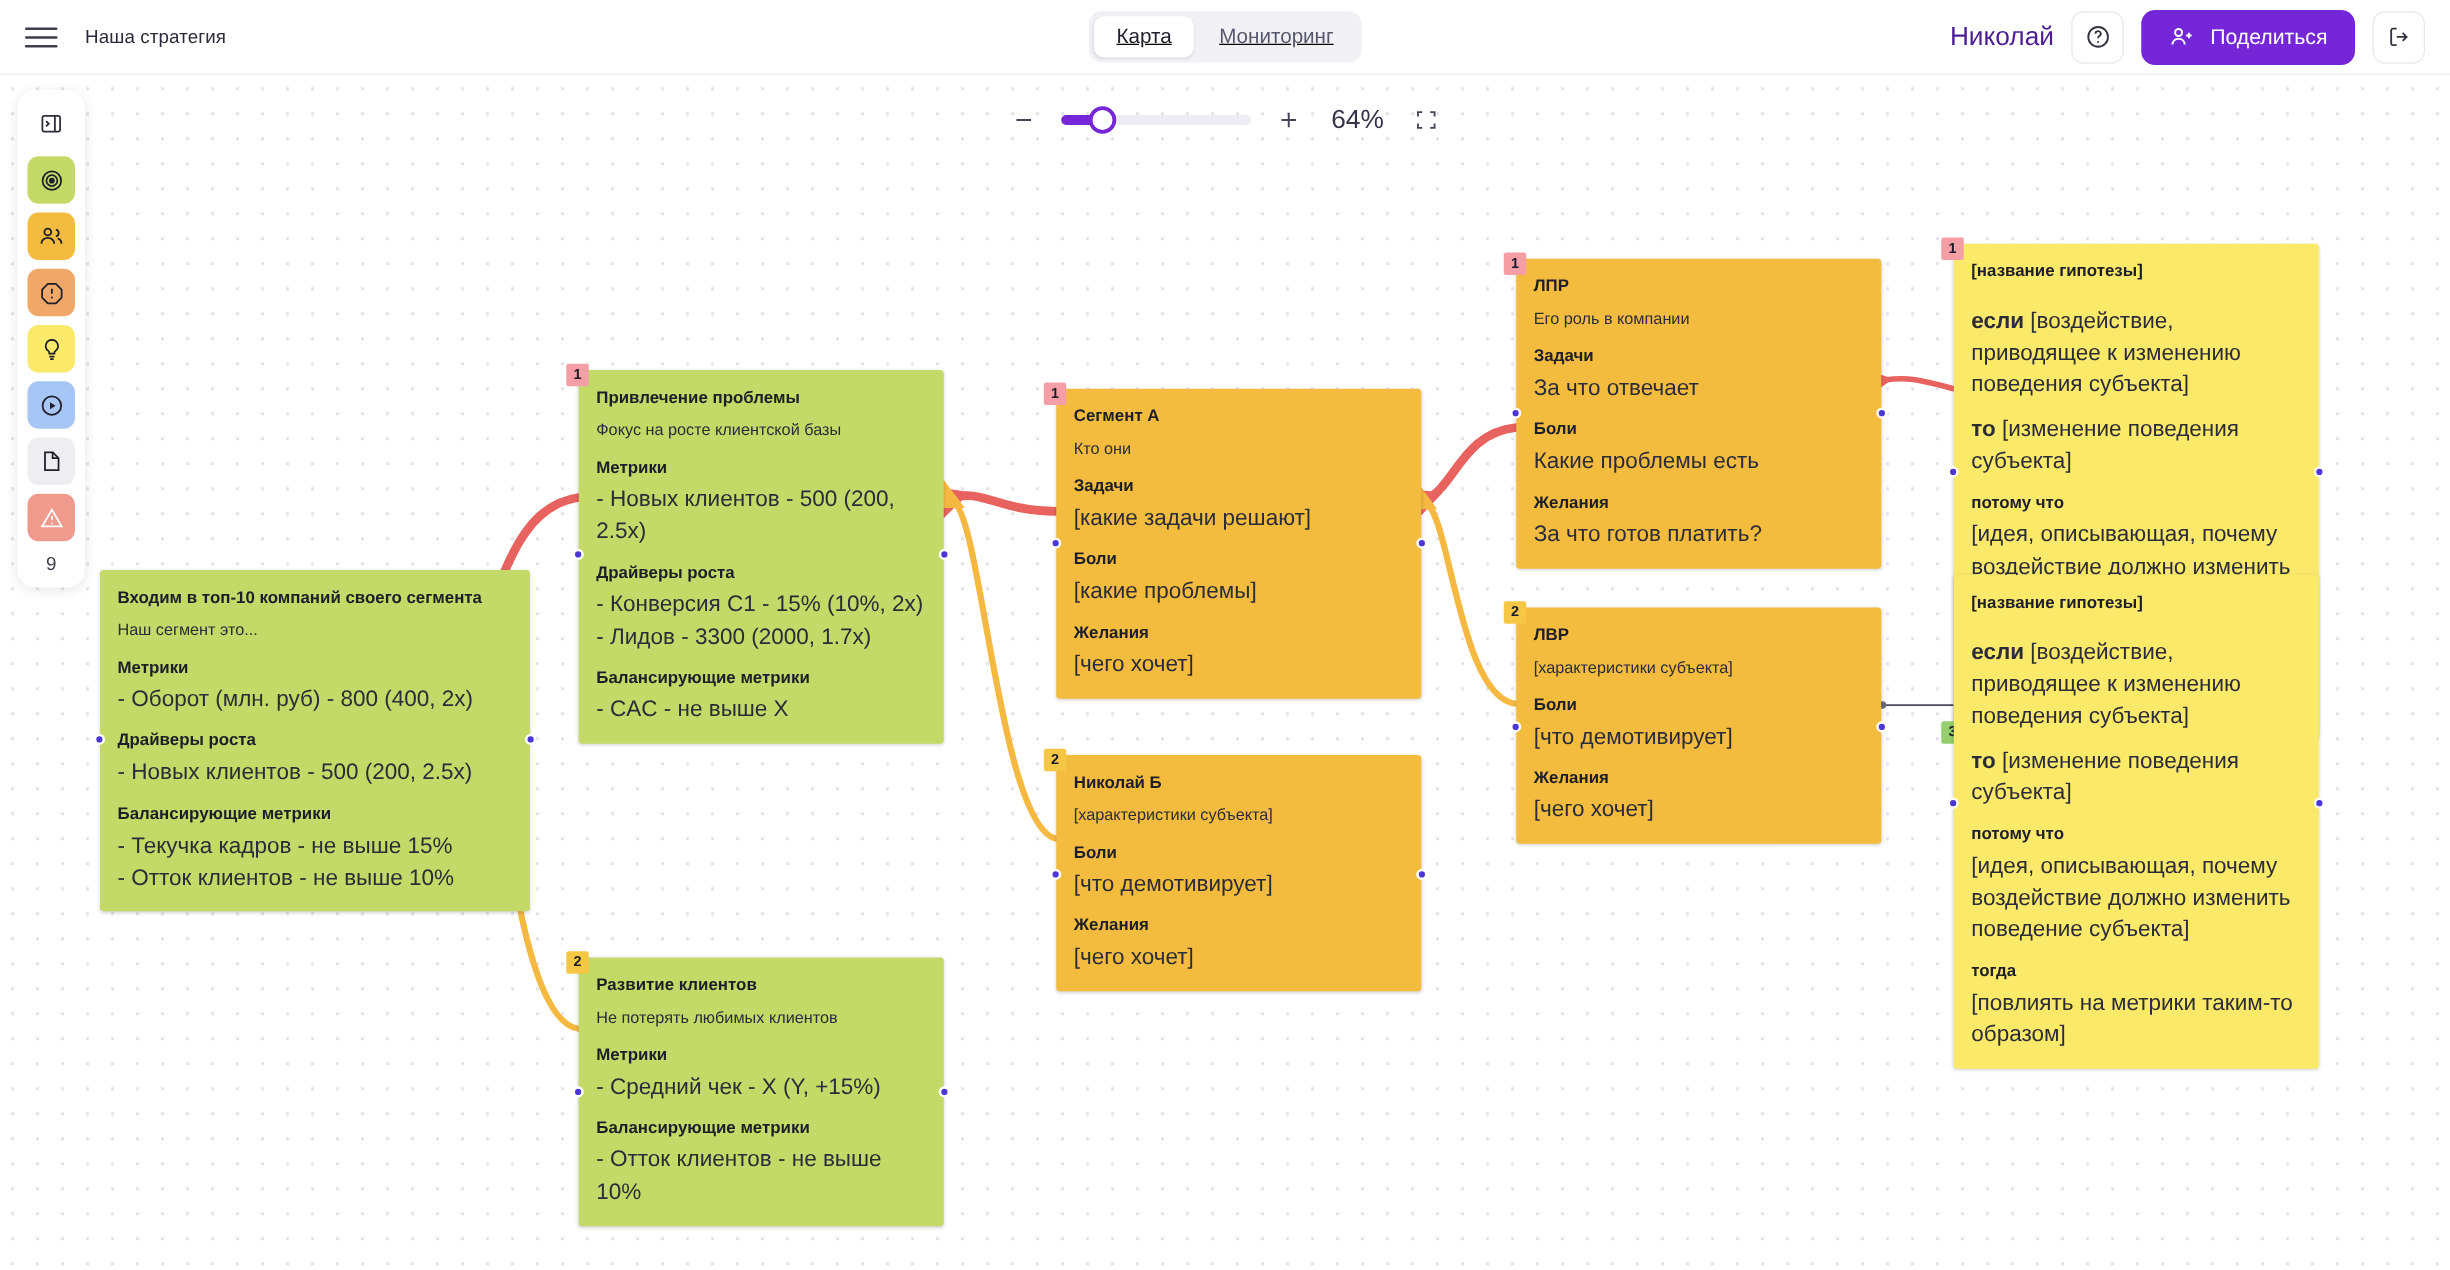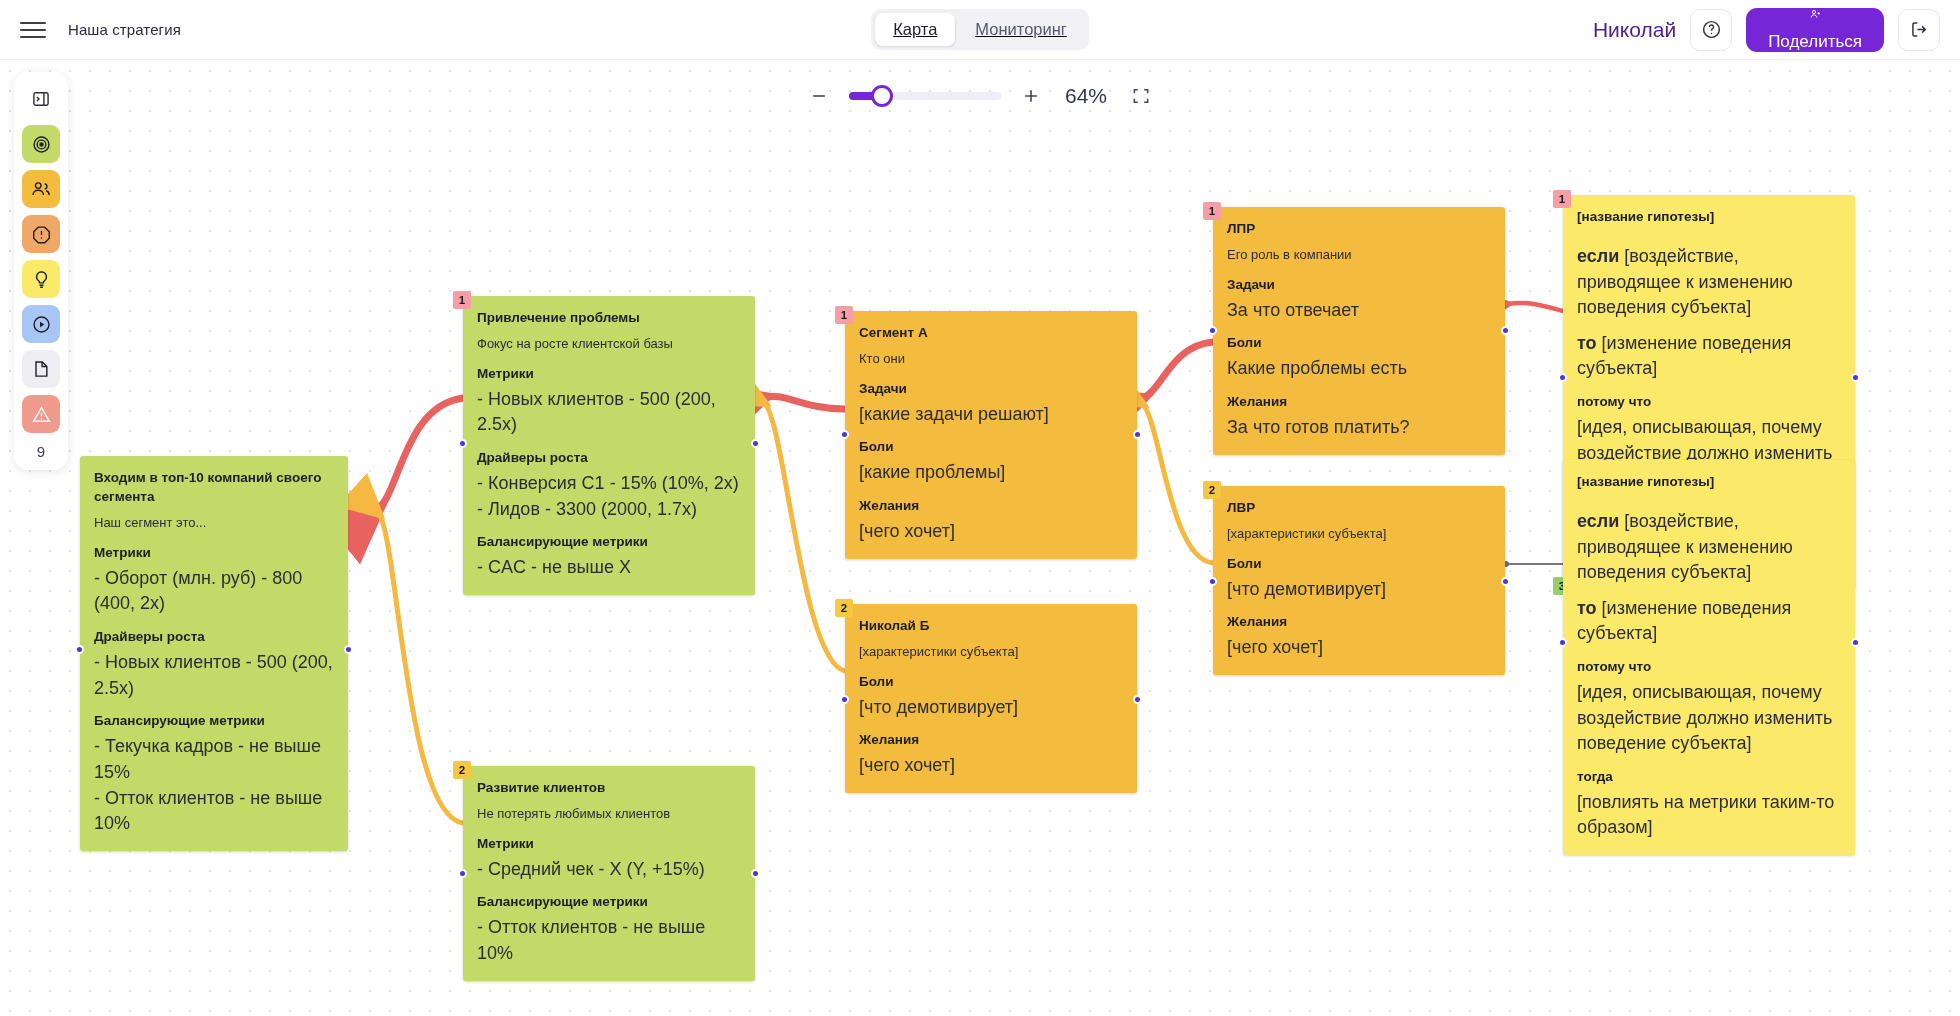--- a/index.html
+++ b/index.html
@@ -52,21 +52,20 @@
     background: #ffffff; border: 1px solid #e6e6ee;
     display: flex; align-items: center; justify-content: center;
     cursor: pointer;
   }
   .share-btn {
     height: 44px; padding: 0 22px; border-radius: 11px;
     background: #7526d6; color: #fff;
     display: flex; align-items: center; gap: 12px;
     font-size: 17px; cursor: pointer; border: none;
     font-family: "Liberation Sans", sans-serif;
-    flex-direction: column;
   }
 
   
   .sidebar {
     position: absolute; left: 14px; top: 72px;
     width: 54px; padding: 8px 0 10px;
     background: #ffffff; border-radius: 14px;
     box-shadow: 0 2px 10px rgba(20,20,50,.10);
     display: flex; flex-direction: column; align-items: center;
     gap: 7px; z-index: 30;
@@ -302,21 +301,21 @@
 
     <path d="M1213,502 C1168,498 1160,352 1141,342" stroke="#f5b942" stroke-width="5" fill="none" stroke-linecap="round" marker-end="url(#ar-amb)"></path>
 
     <path d="M1563,250 C1540,244 1528,240 1508,243" stroke="#e8635f" stroke-width="4.5" fill="none" stroke-linecap="round" marker-end="url(#ar-red2)"></path>
 
     <path d="M1563,503 C1545,503 1525,503 1506,503" stroke="#4a4a5c" stroke-width="1.4" fill="none"></path>
     <circle cx="1506" cy="503" r="3" fill="#6a6a80"></circle>
   </svg>
 
   <div id="cards-host">
-      <div class="card green" style="left: 80px; top: 395px; width: 268px;">
+      <div class="card green" style="left: 80px; top: 395px; width: 344px;">
         <div class="t">Входим в топ-10 компаний своего сегмента</div>
         <div class="s">Наш сегмент это...</div>
         <div class="h">Метрики</div>
         <div class="l">- Оборот (млн. руб) - 800 (400, 2х)</div>
         <div class="gap"></div>
         <div class="h">Драйверы роста</div>
         <div class="l">- Новых клиентов - 500 (200, 2.5х)</div>
         <div class="gap"></div>
         <div class="h">Балансирующие метрики</div>
         <div class="l">- Текучка кадров - не выше 15%</div>

